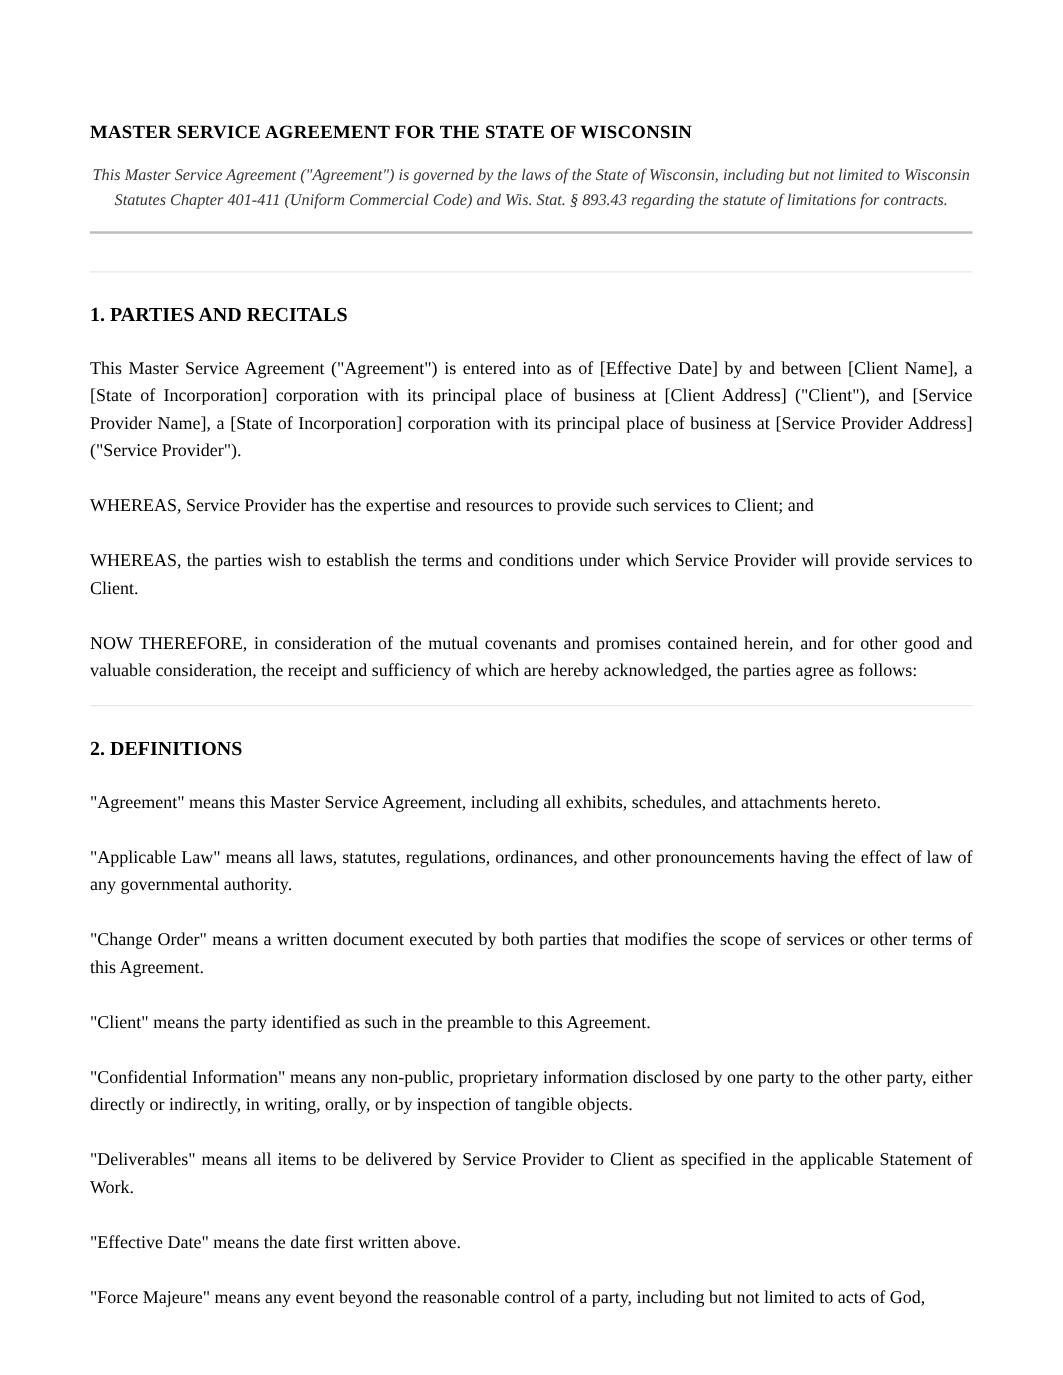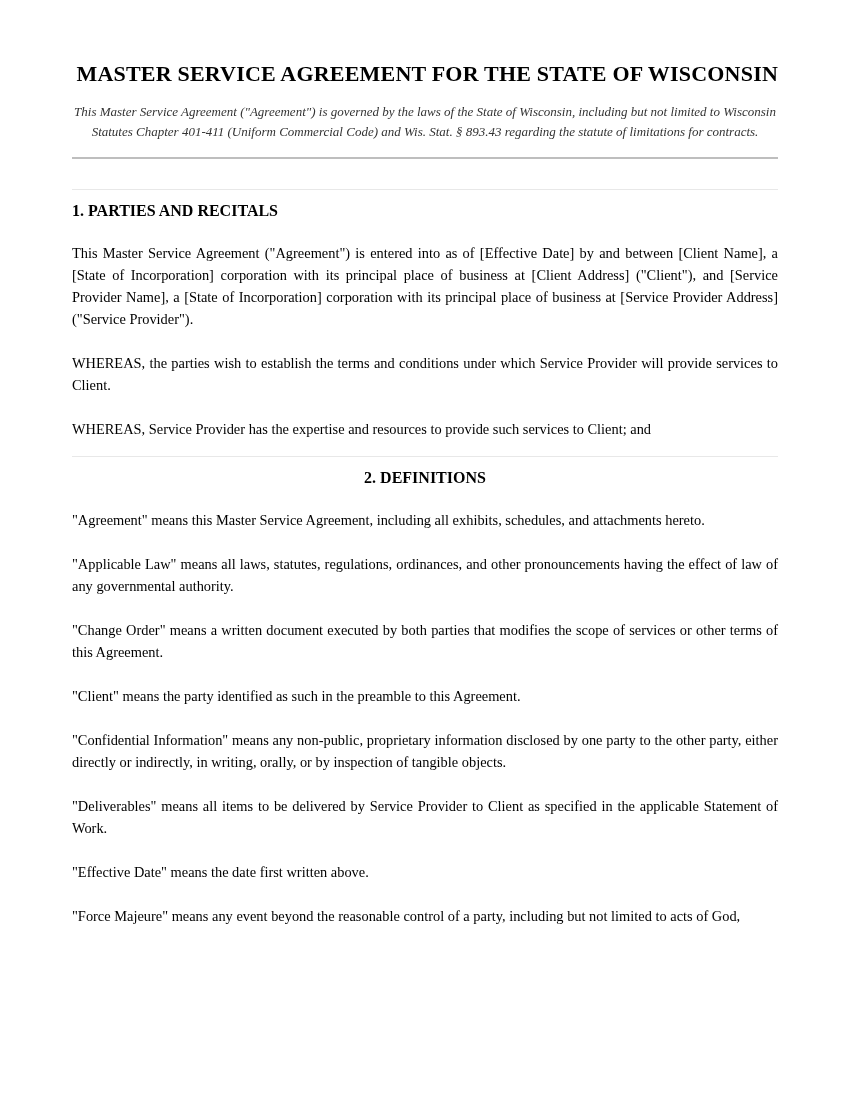--- a/index.html
+++ b/index.html
@@ -13,53 +13,52 @@
     display: flex;
     flex-direction: column;
     box-sizing: border-box;
     width: 850px;
     height: 1100px;
     padding: 0 72px;
     font-family: "Liberation Serif", "DejaVu Serif", serif;
     color: #000000;
   }
   .doc-title {
-    margin: 61px 0 0;
-    font-size: 22px;
+    margin: 97px 0 0;
+    font-size: 15px;
     line-height: 1.2;
     font-weight: 700;
-    text-align: right;
+    text-align: left;
     white-space: nowrap;
     letter-spacing: 0.2px;
   }
   .preamble {
     margin: 15px 0 0;
     font-size: 13px;
     line-height: 20px;
     font-style: italic;
     text-align: center;
     color: #333333;
   }
   .rule-strong {
     margin: 15px 0 0;
     border: none;
     border-top: 2px solid #bebebe;
     width: 100%;
   }
   .section-heading {
     margin: 30px 0 0;
     border-top: 1px solid #e8e8e8;
-    padding-top: 11px;
+    padding-top: 25px;
     font-size: 16px;
     line-height: 19px;
     font-weight: 700;
   }
   .section-heading.later {
     margin-top: 16px;
-    text-align: center;
   }
   .para {
     margin: 22px 0 0;
     font-size: 14.4px;
     line-height: 22px;
     text-align: justify;
   }
 </style>
 </head>
 <body>
@@ -68,22 +67,23 @@
 
   <h1 class="doc-title">MASTER SERVICE AGREEMENT FOR THE STATE OF WISCONSIN</h1>
 
   <p class="preamble">This Master Service Agreement ("Agreement") is governed by the laws of the State of Wisconsin, including but not limited to Wisconsin Statutes Chapter 401-411 (Uniform Commercial Code) and Wis. Stat. § 893.43 regarding the statute of limitations for contracts.</p>
 
   <hr class="rule-strong">
 
   <h2 class="section-heading">1. PARTIES AND RECITALS</h2>
 
   <p class="para">This Master Service Agreement ("Agreement") is entered into as of [Effective Date] by and between [Client Name], a [State of Incorporation] corporation with its principal place of business at [Client Address] ("Client"), and [Service Provider Name], a [State of Incorporation] corporation with its principal place of business at [Service Provider Address] ("Service Provider").</p>
+  <p class="para">WHEREAS, Service Provider has the expertise and resources to provide such services to Client; and</p>
   <p class="para">WHEREAS, the parties wish to establish the terms and conditions under which Service Provider will provide services to Client.</p>
-  <p class="para">WHEREAS, Service Provider has the expertise and resources to provide such services to Client; and</p>
+  <p class="para">NOW THEREFORE, in consideration of the mutual covenants and promises contained herein, and for other good and valuable consideration, the receipt and sufficiency of which are hereby acknowledged, the parties agree as follows:</p>
 
   <h2 class="section-heading later">2. DEFINITIONS</h2>
 
   <p class="para">"Agreement" means this Master Service Agreement, including all exhibits, schedules, and attachments hereto.</p>
   <p class="para">"Applicable Law" means all laws, statutes, regulations, ordinances, and other pronouncements having the effect of law of any governmental authority.</p>
   <p class="para">"Change Order" means a written document executed by both parties that modifies the scope of services or other terms of this Agreement.</p>
   <p class="para">"Client" means the party identified as such in the preamble to this Agreement.</p>
   <p class="para">"Confidential Information" means any non-public, proprietary information disclosed by one party to the other party, either directly or indirectly, in writing, orally, or by inspection of tangible objects.</p>
   <p class="para">"Deliverables" means all items to be delivered by Service Provider to Client as specified in the applicable Statement of Work.</p>
   <p class="para">"Effective Date" means the date first written above.</p>

